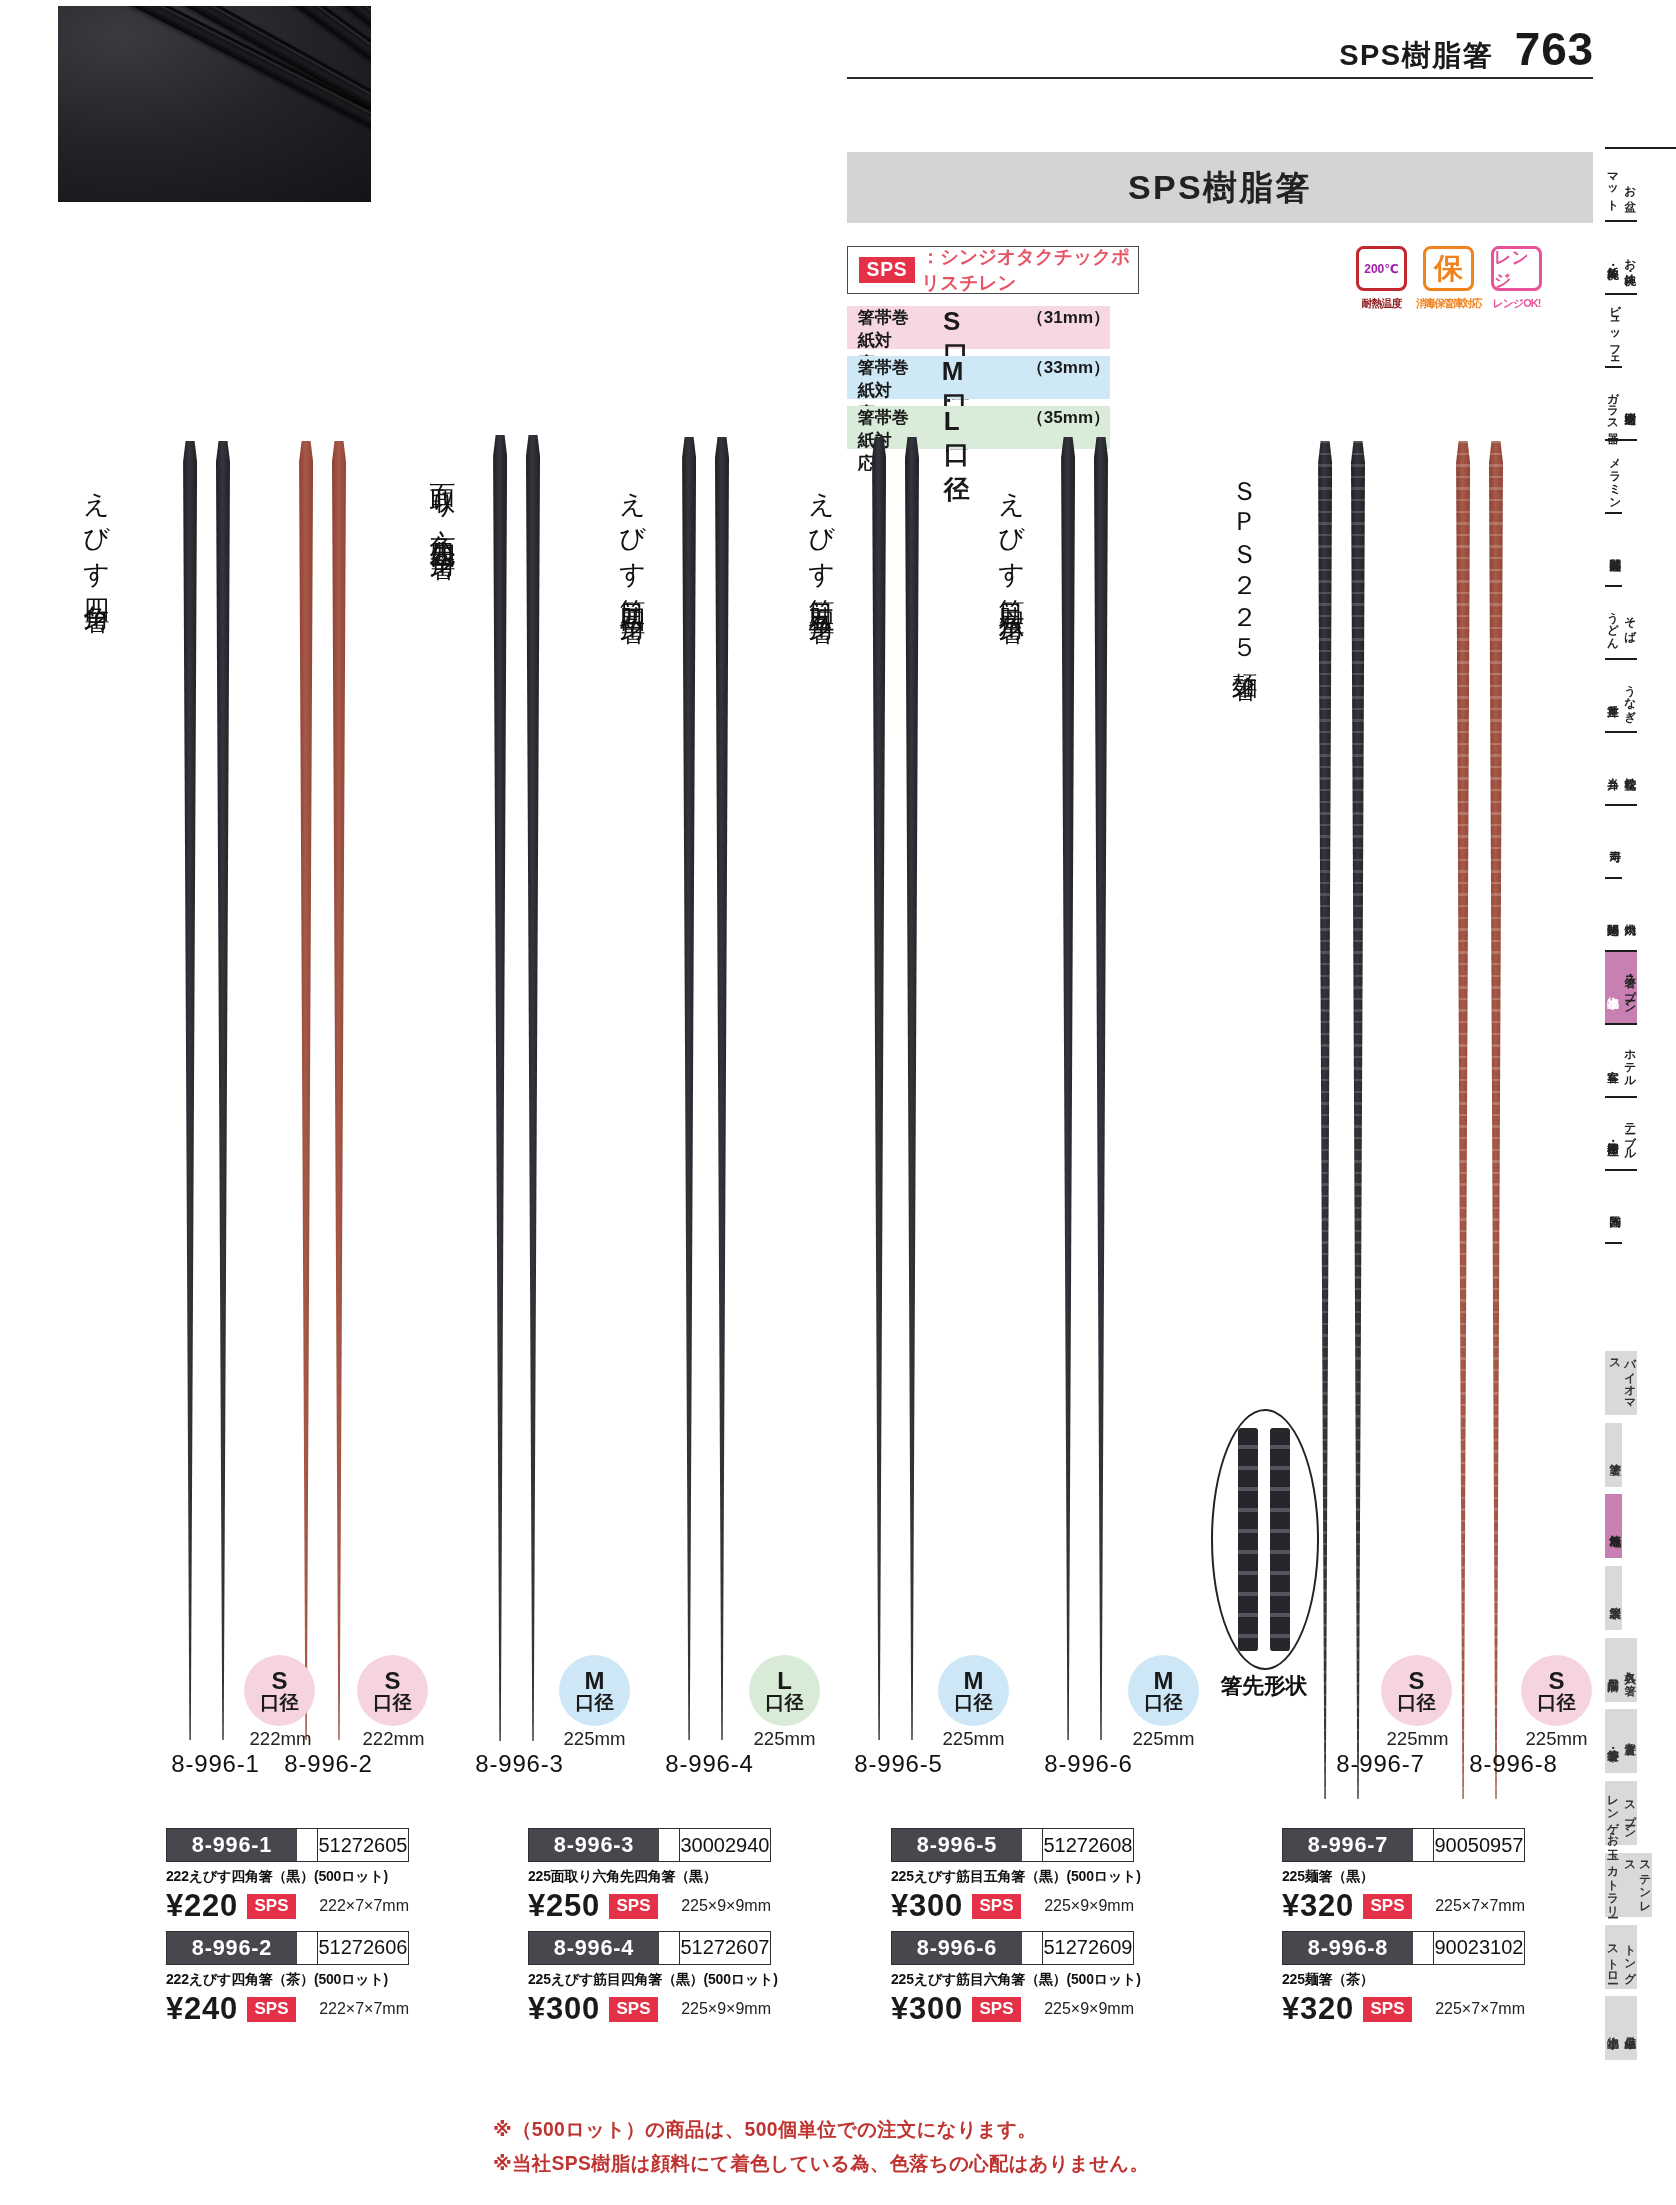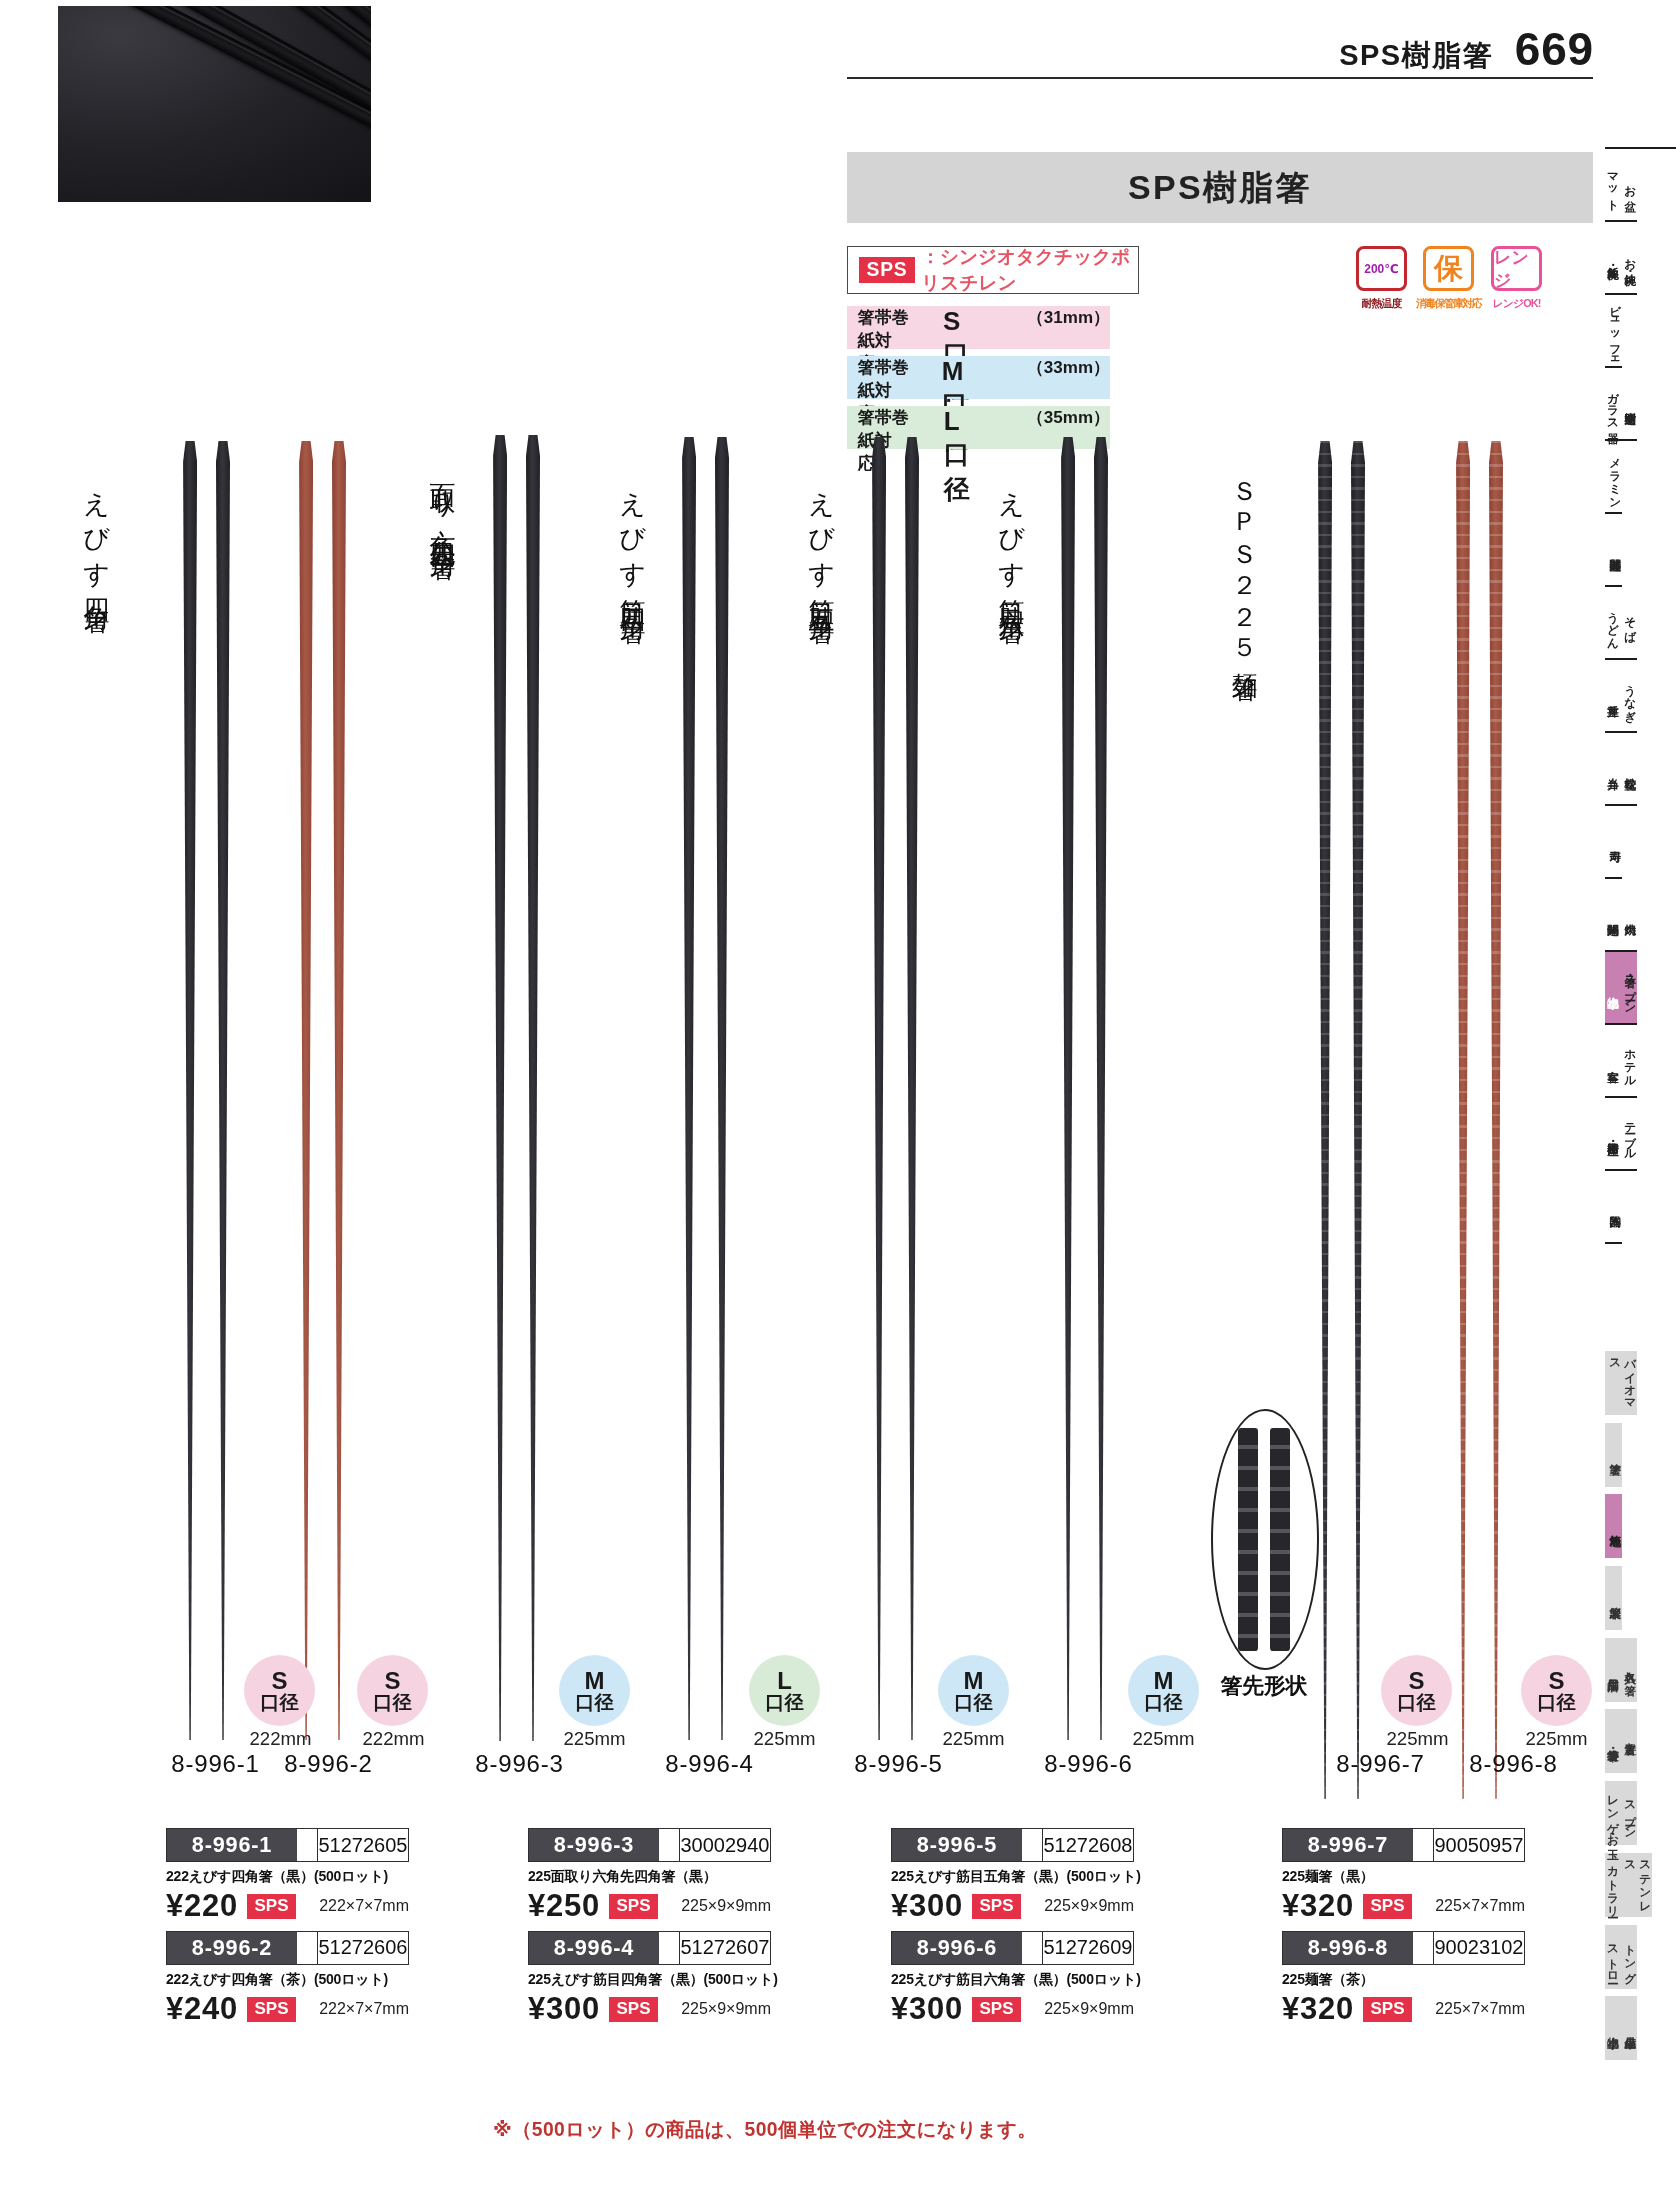--- a/index.html
+++ b/index.html
@@ -110,21 +110,21 @@
   .sb2i.active{background:#c87fb1;}
   .sb2i.active span{color:#222;}
 </style>
 </head>
 <body>
 
 <div id="page">
 
   <div class="abs" id="hdr">
     <span class="t">SPS樹脂箸</span>
-    <span class="n">669</span>
+    <span class="n">763</span>
   </div>
   <div class="abs" id="hdr-rule"></div>
 
   <div class="abs" id="photo">
     <div class="pstick" style="left:-46px;top:31px;width:433px;transform:rotate(27deg);"></div>
     <div class="pstick" style="left:-31px;top:14px;width:433px;transform:rotate(29deg);"></div>
     <div class="pstick" style="left:-7.7px;top:-23px;width:480px;transform:rotate(36deg);"></div>
     <div class="pstick" style="left:15.5px;top:-43px;width:480px;transform:rotate(38deg);"></div>
   </div>
 
@@ -364,20 +364,21 @@
       <div class="tname">225麺箸（茶）</div>
       <div class="tprice">
           <span class="p">¥320</span>
           <span class="b">SPS</span>
           <span class="sz">225×7×7mm</span>
         </div>
     </div>
   </div>
 
   <div class="foot" style="top:2116px;">※（500ロット）の商品は、500個単位での注文になります。</div>
+  <div class="foot" style="top:2150px;">※当社SPS樹脂は顔料にて着色している為、色落ちの心配はありません。</div>
 
   <div class="abs" id="sb1">
     <div class="sb1i">
         <span class="main">お盆</span>
         <span class="sub">マット</span>
       </div>
     <div class="sb1i">
         <span class="main">お椀・鉢</span>
         <span class="sub">飯椀・丼</span>
       </div>

